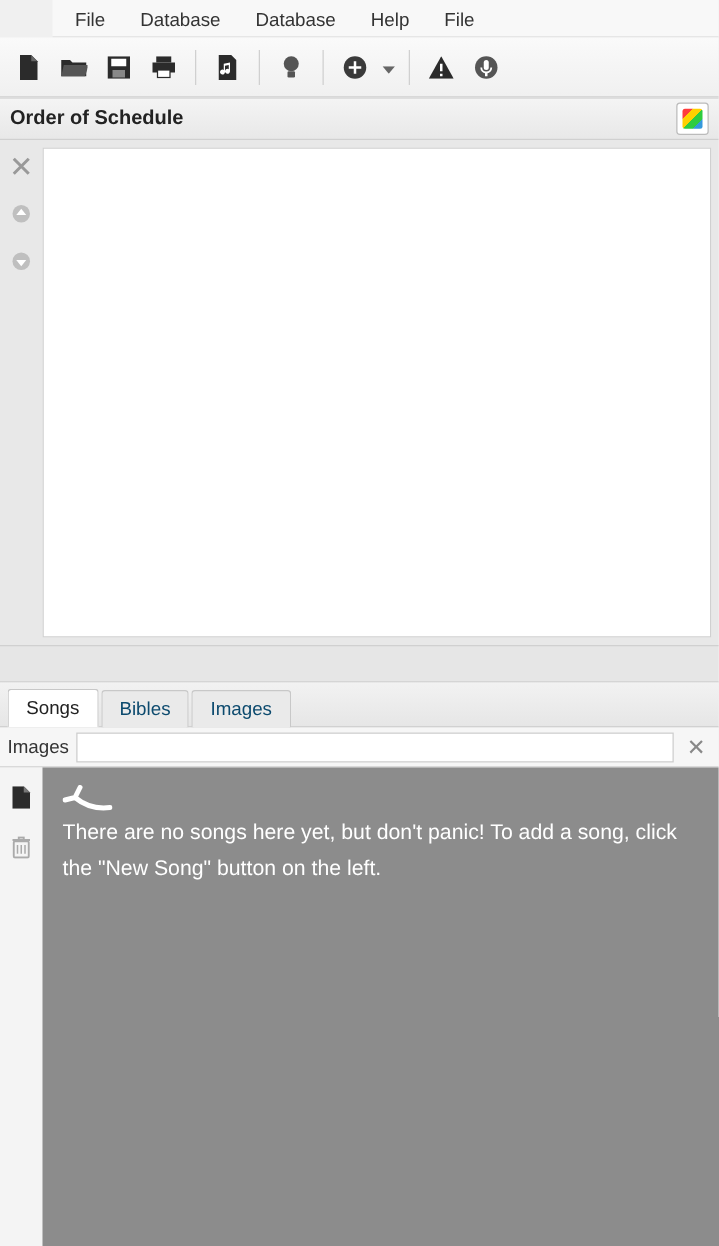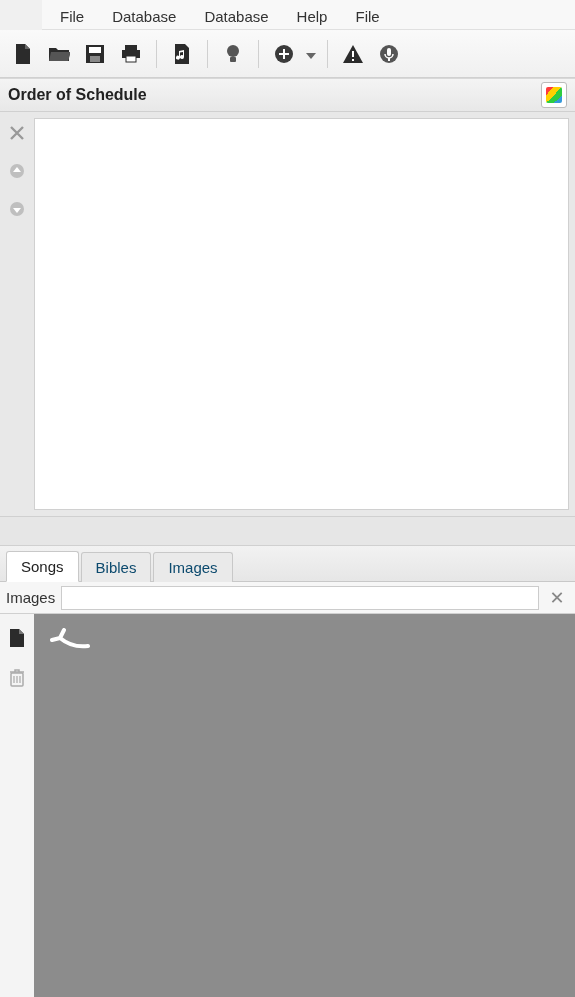--- a/index.html
+++ b/index.html
@@ -379,14 +379,15 @@
           </svg>
       </span>
     </div>
   </div>
   <div class="songs-content">
     <div class="hint-arrow">
       <svg width="40" height="22" viewBox="0 0 40 22">
           <path d="M38 18 Q22 20 10 10 M10 10 L2 12 M10 10 L14 2" fill="none" stroke="#ffffff" stroke-width="4" stroke-linecap="round" stroke-linejoin="round"></path>
         </svg>
     </div>
+    <div>There are no songs here yet, but don't panic! To add a song, click the "New Song" button on the left.</div>
   </div>
 </div>
 
 </body></html>

